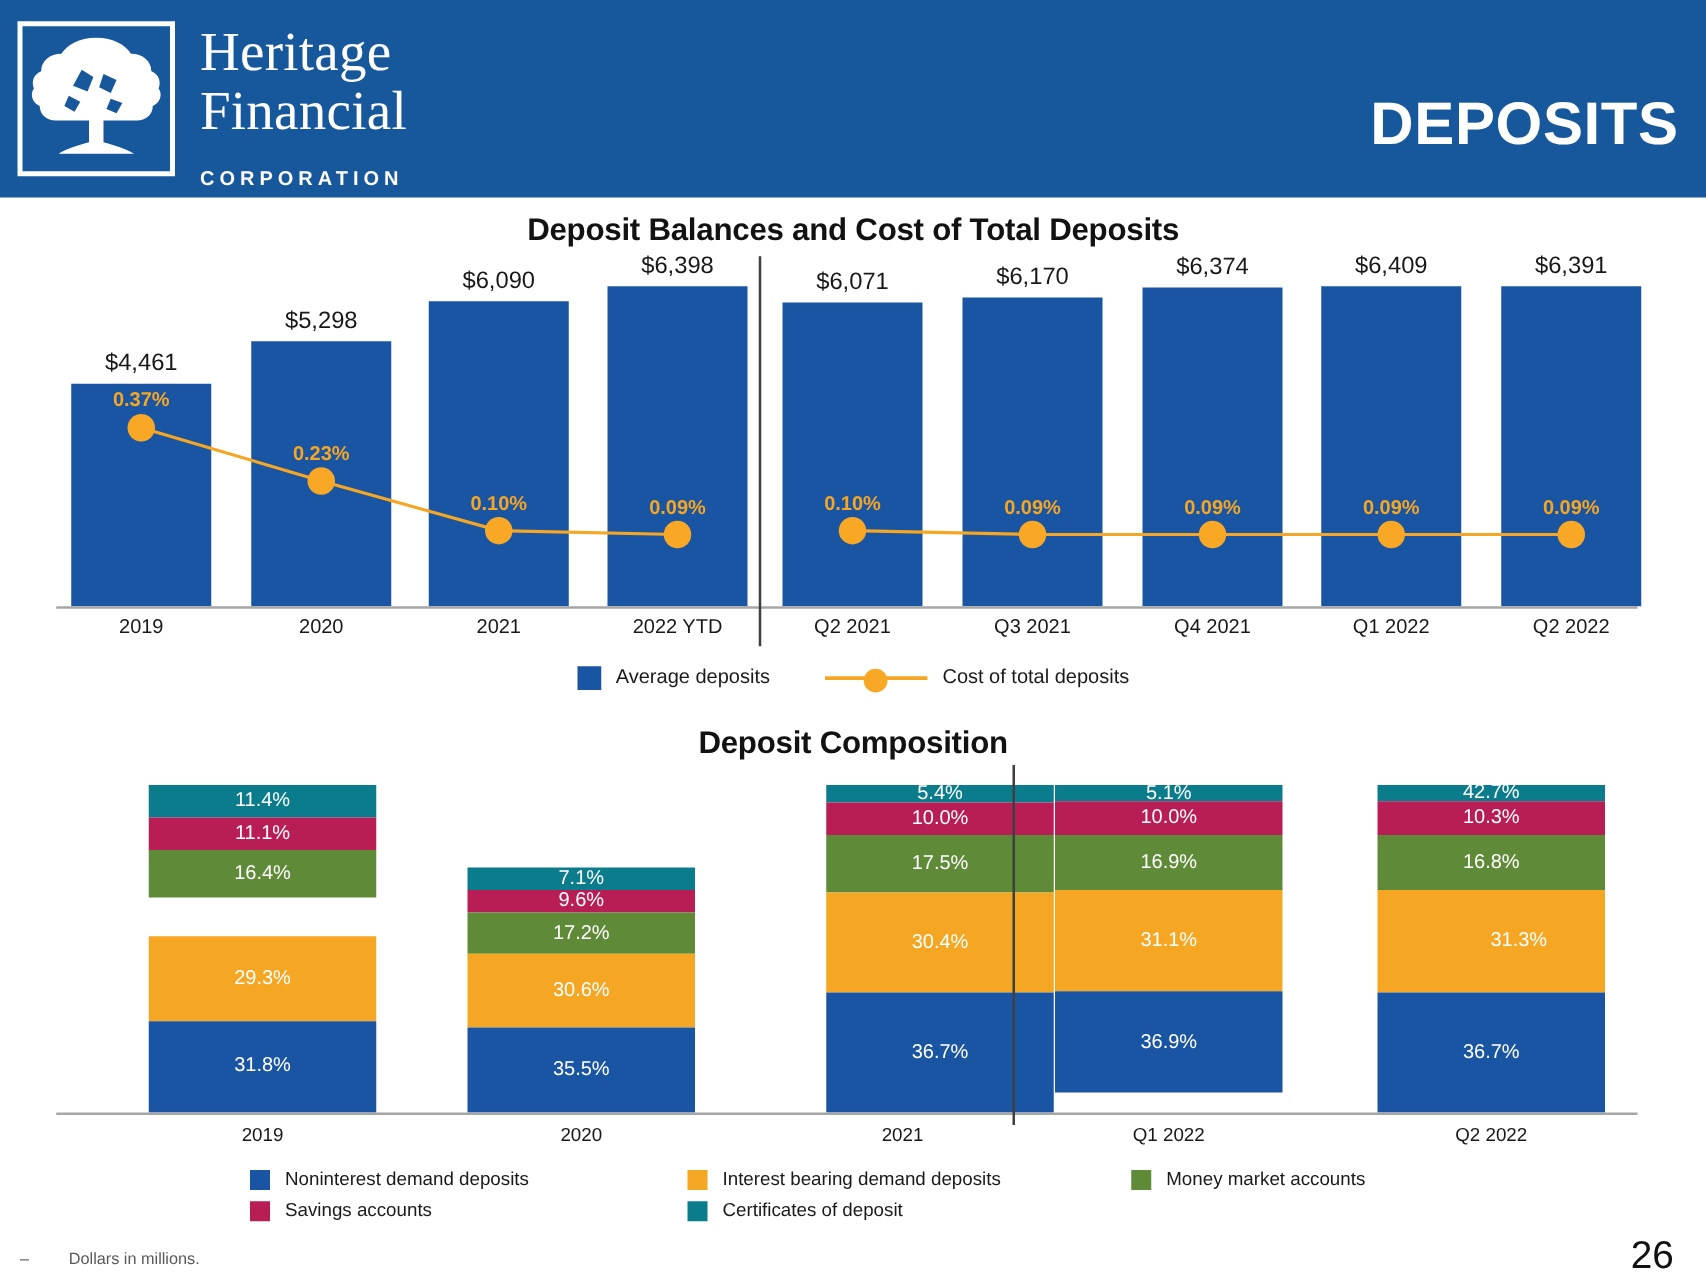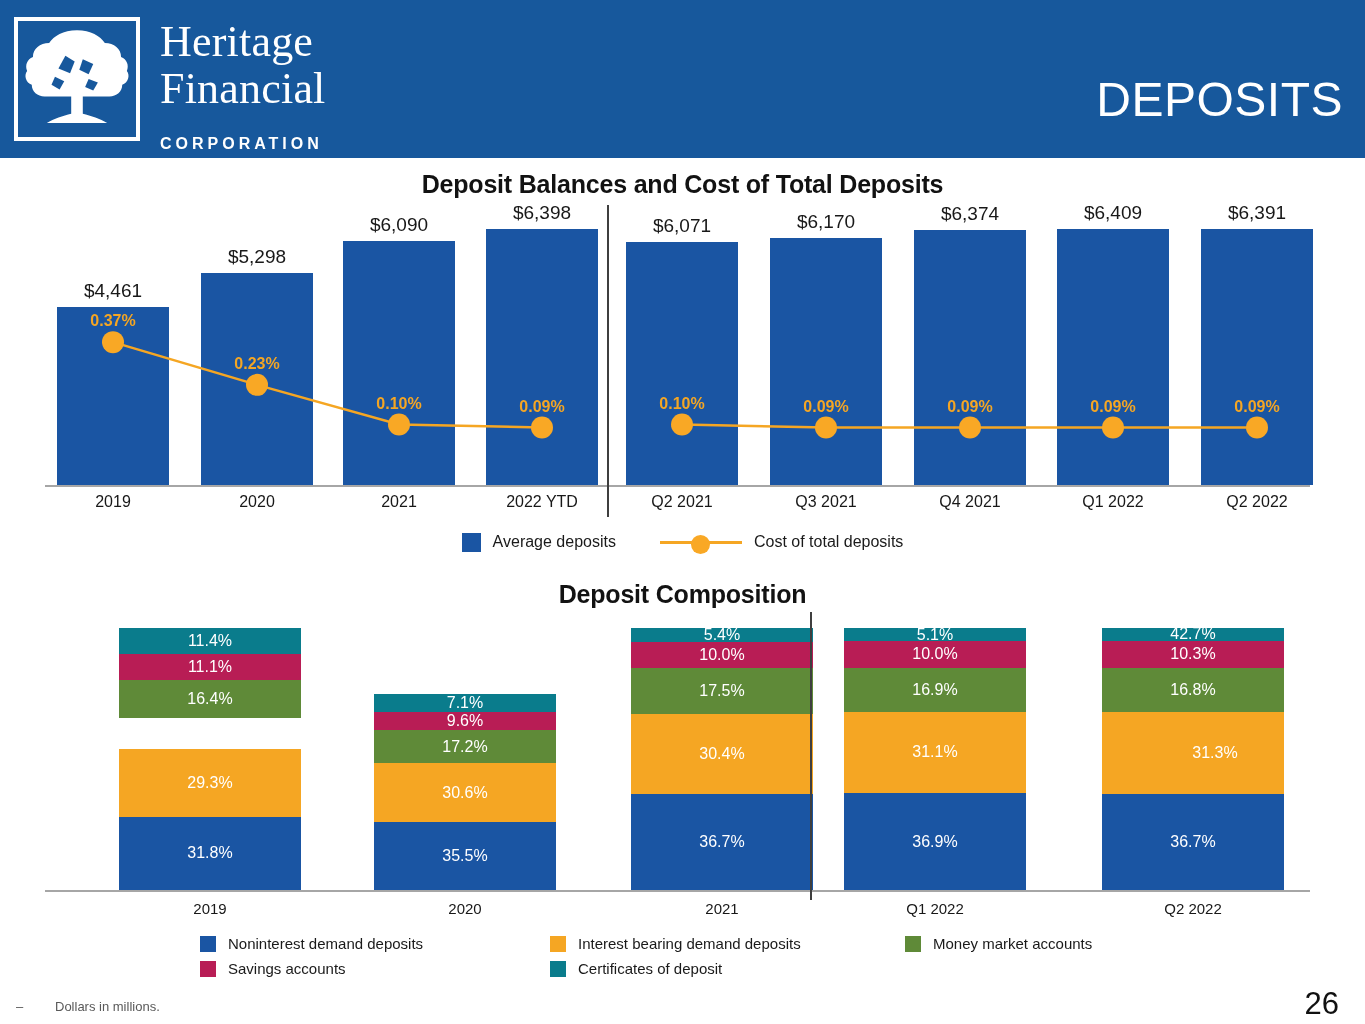--- a/index.html
+++ b/index.html
@@ -28,21 +28,21 @@
   .brand-l1, .brand-l2 {
     font-family: "Liberation Serif", serif;
     font-size: 44px; line-height: 47px; font-weight: 400; letter-spacing: .2px;
   }
   .brand-l3 {
     font-size: 16px; letter-spacing: 4.0px; font-weight: 700;
     margin-top: 23px;
   }
   .deck-title {
     position: absolute; right: 22px; top: 72px;
-    color: #ffffff; font-size: 48px; font-weight: 400; letter-spacing: .5px;
+    color: #ffffff; font-size: 48px; font-weight: 700; letter-spacing: .5px;
   }
 
   
   .chart-title {
     position: absolute; width: 100%; text-align: center;
     font-size: 25px; font-weight: 700; color: #121212; letter-spacing: -0.2px;
   }
   #title-deposits { top: 170px; }
   #title-composition { top: 580px; }
 
@@ -244,33 +244,33 @@
           <div class="seg" style="background: rgb(245, 166, 35); height: 76.766px; margin-top: 31px;">29.3%</div>
           <div class="seg" style="background: rgb(26, 85, 163); height: 83.316px;">31.8%</div>
         </div>
         <div class="stack" style="left: 329px; height: 196px; justify-content: flex-end;">
           <div class="seg" style="background: rgb(10, 124, 140); height: 18.602px;">7.1%</div>
           <div class="seg" style="background: rgb(184, 29, 85); height: 25.152px;">9.6%</div>
           <div class="seg" style="background: rgb(95, 138, 56); height: 45.064px;">17.2%</div>
           <div class="seg" style="background: rgb(245, 166, 35); height: 80.172px;">30.6%</div>
           <div class="seg" style="background: rgb(26, 85, 163); height: 93.01px;">35.5%</div>
         </div>
-        <div class="stack" style="left: 586px; height: 262px; border-radius: 23px;">
+        <div class="stack" style="left: 616px; height: 262px; border-radius: 23px;">
           <div class="seg" style="background: rgb(10, 124, 140); height: 14.148px;">5.4%</div>
           <div class="seg" style="background: rgb(184, 29, 85); height: 26.2px;">10.0%</div>
           <div class="seg" style="background: rgb(95, 138, 56); height: 45.85px;">17.5%</div>
           <div class="seg" style="background: rgb(245, 166, 35); height: 79.648px;">30.4%</div>
           <div class="seg" style="background: rgb(26, 85, 163); height: 96.154px;">36.7%</div>
         </div>
         <div class="stack" style="left: 799px; height: 262px;">
           <div class="seg" style="background: rgb(10, 124, 140); height: 13.362px;">5.1%</div>
           <div class="seg" style="background: rgb(184, 29, 85); height: 26.2px;">10.0%</div>
           <div class="seg" style="background: rgb(95, 138, 56); height: 44.278px;">16.9%</div>
           <div class="seg" style="background: rgb(245, 166, 35); height: 81.482px;">31.1%</div>
-          <div class="seg" style="background: rgb(26, 85, 163); height: 97px;">36.9%</div>
+          <div class="seg" style="background: rgb(26, 85, 163); height: 81px;">36.9%</div>
         </div>
         <div class="stack" style="left: 1057px; height: 262px;">
           <div class="seg" style="background: rgb(10, 124, 140); height: 12.838px;">42.7%</div>
           <div class="seg" style="background: rgb(184, 29, 85); height: 26.986px;">10.3%</div>
           <div class="seg" style="background: rgb(95, 138, 56); height: 44.016px;">16.8%</div>
           <div class="seg" style="background: rgb(245, 166, 35); height: 82.006px; padding-left: 44px;">31.3%</div>
           <div class="seg" style="background: rgb(26, 85, 163); height: 96.154px;">36.7%</div>
         </div>
       </div>
     <div class="c2-axis"></div>

